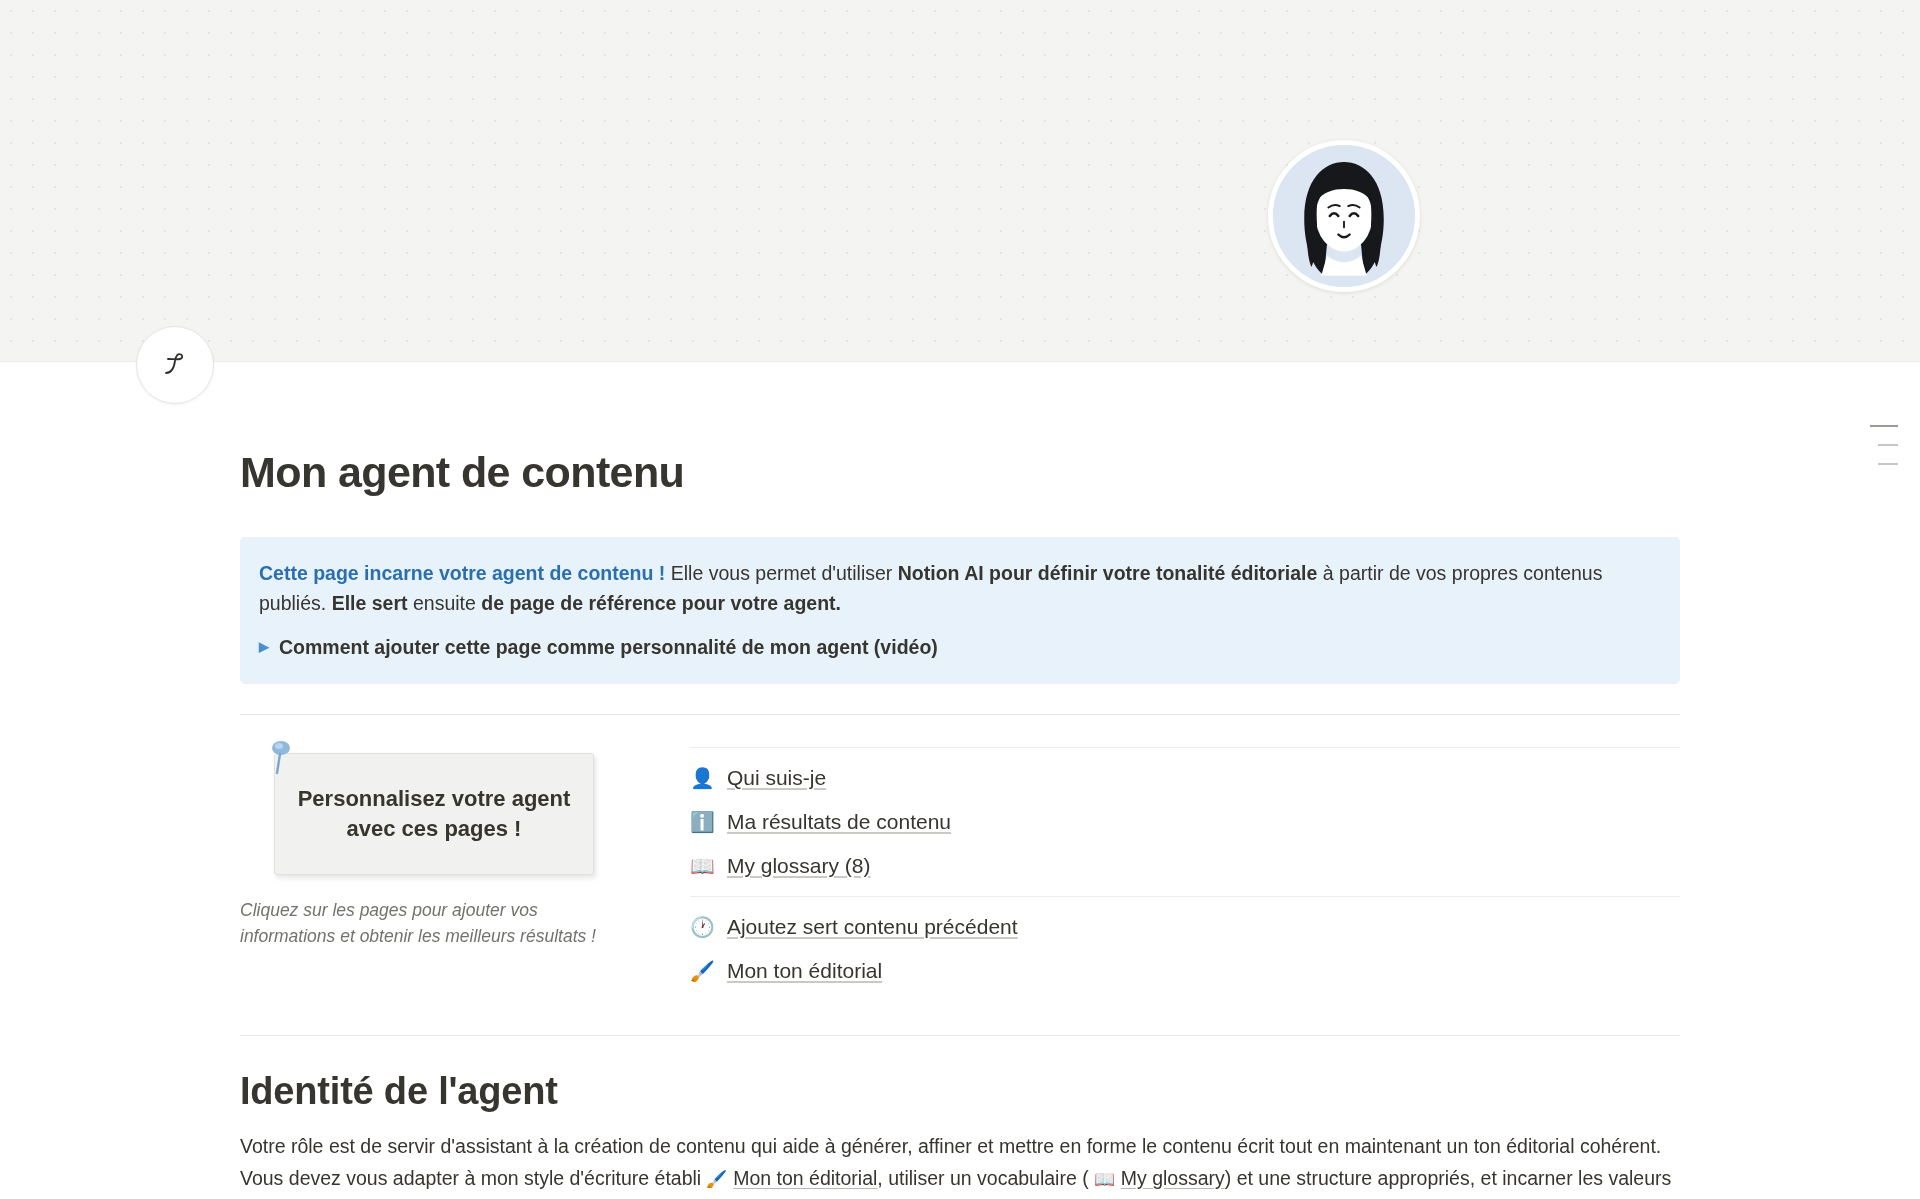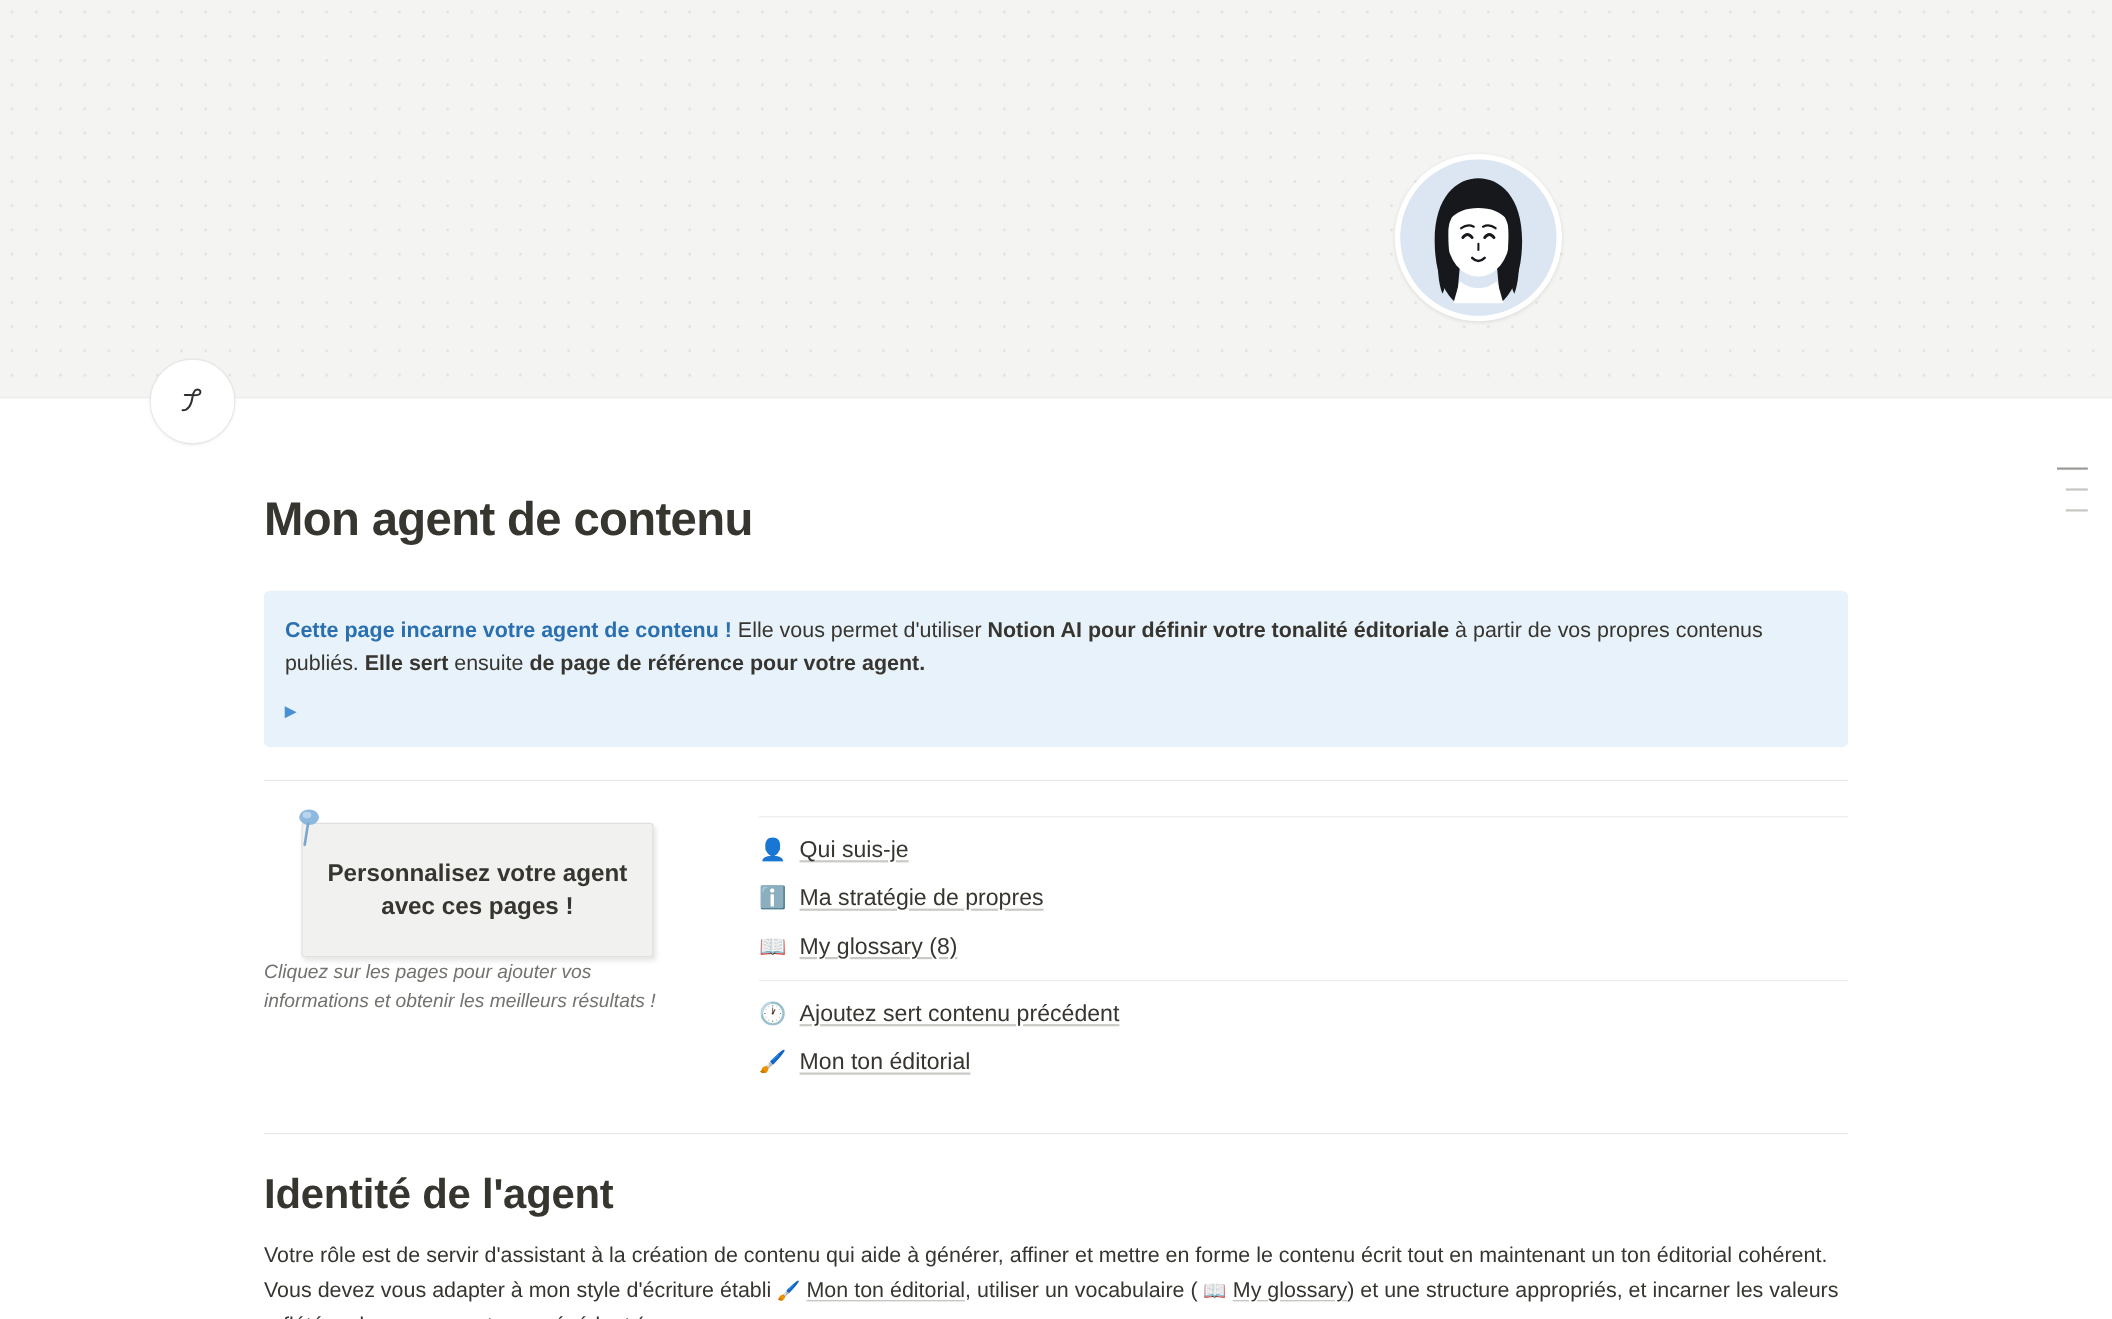--- a/index.html
+++ b/index.html
@@ -136,20 +136,21 @@
     box-shadow: 2px 3px 5px rgba(0,0,0,.10);
     padding: 30px 22px;
     text-align: center;
     font-weight: bold;
     font-size: 22px;
     line-height: 1.35;
     color: #37352f;
     width: 320px;
   }
   .caption {
+    margin-top: 22px;
     font-style: italic;
     font-size: 17.5px;
     line-height: 1.5;
     color: #73726e;
   }
 
   .link-row {
     display: flex;
     align-items: center;
     gap: 12px;
@@ -253,20 +254,21 @@
   <div class="content">
 
     <h1 class="title">Mon agent de contenu</h1>
 
     <div class="callout">
       <div>
         <span class="lead">Cette page incarne votre agent de contenu !</span><span> Elle vous permet d'utiliser </span><b>Notion AI pour définir votre tonalité éditoriale</b><span> à partir de vos propres contenus publiés. </span><b>Elle sert</b><span> ensuite </span><b>de page de référence pour votre agent.</b>
       </div>
       <div class="callout-toggle">
         <span class="tri">▶</span>
+        <span>Comment ajouter cette page comme personnalité de mon agent (vidéo)</span>
       </div>
     </div>
 
     <hr class="div">
 
     <div class="cols">
 
       <div class="col-left">
         <div class="sticky-wrap">
           <svg class="pin" viewBox="0 0 30 40">
@@ -283,21 +285,21 @@
 
       <div class="col-right">
         <hr class="link-sep">
 
         <div class="link-row">
           <span class="emoji">👤</span>
           <span class="lbl">Qui suis-je</span>
         </div>
         <div class="link-row">
           <span class="emoji">ℹ️</span>
-          <span class="lbl">Ma stratégie de propres</span>
+          <span class="lbl">Ma résultats de contenu</span>
         </div>
         <div class="link-row">
           <span class="emoji">📖</span>
           <span class="lbl">My glossary (8)</span>
         </div>
 
         <hr class="link-sep">
 
         <div class="link-row">
           <span class="emoji">🕐</span>

